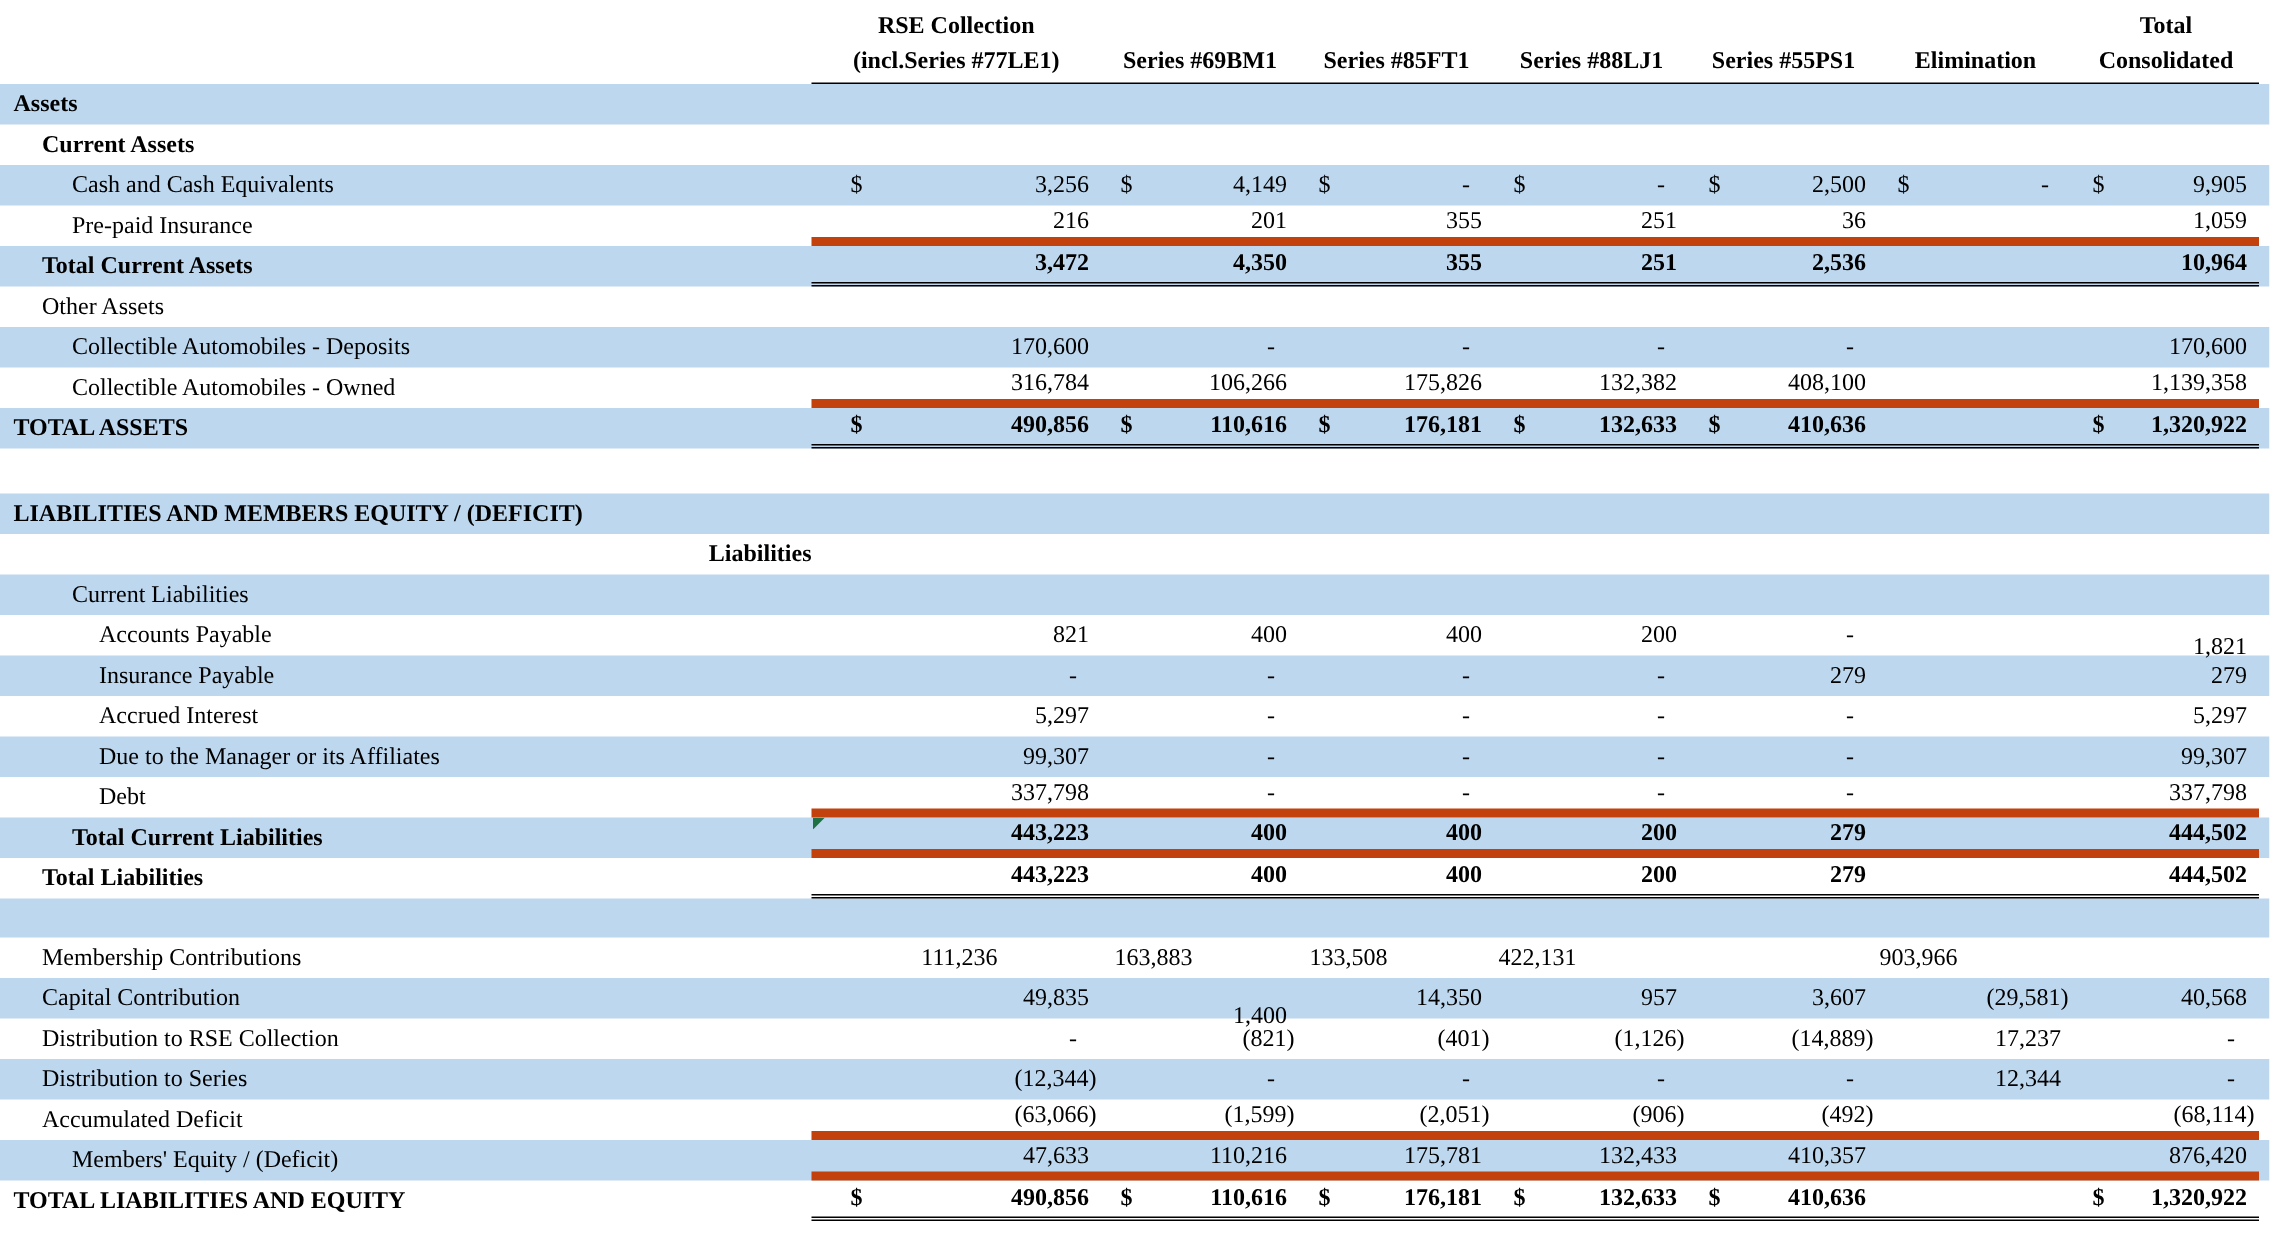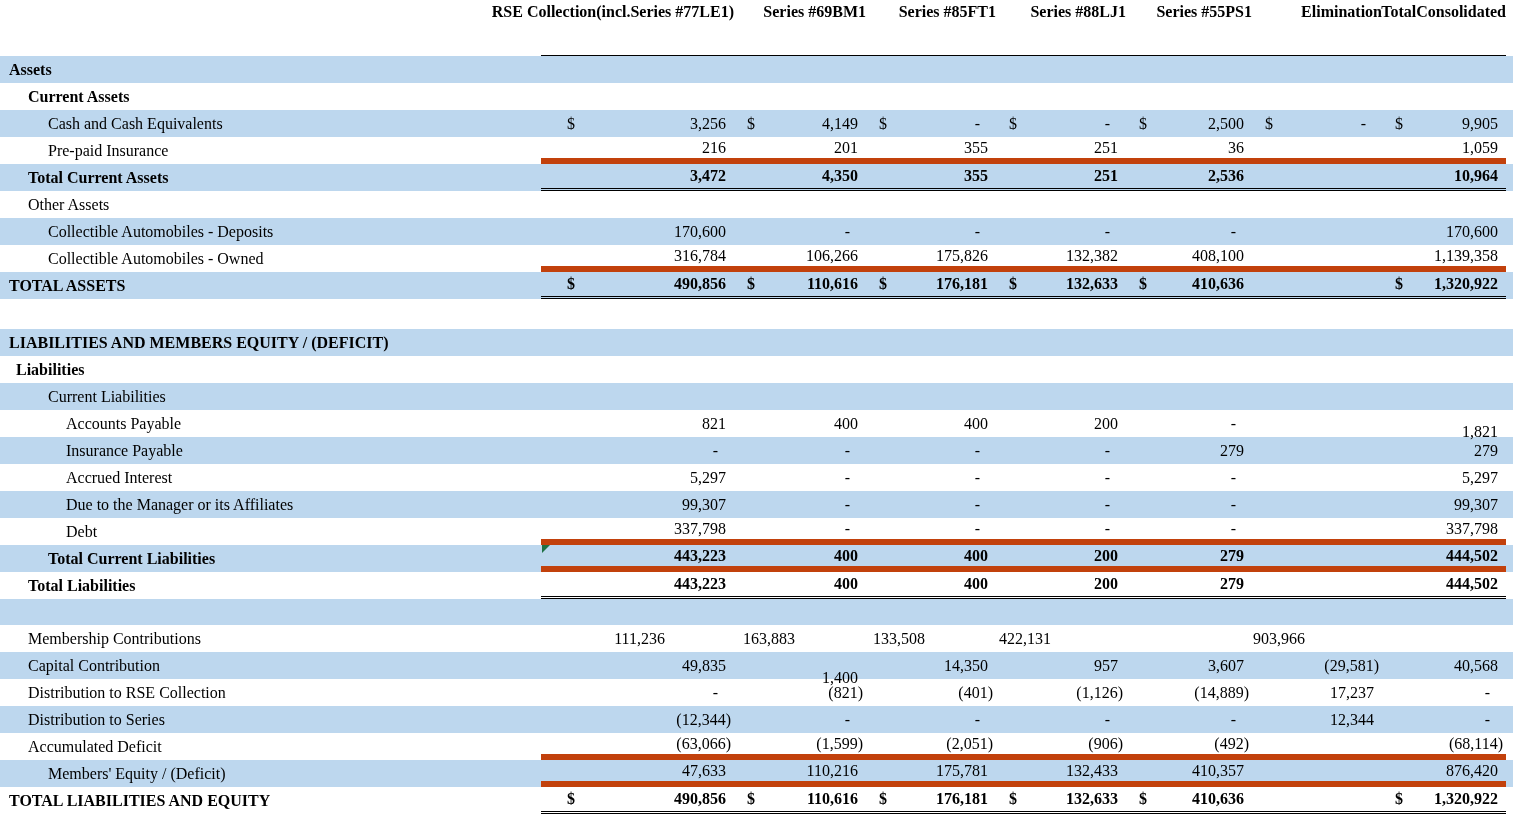--- a/index.html
+++ b/index.html
@@ -25,21 +25,21 @@
   .c .val { margin-left:auto; }
   .c .val.dash  { margin-right:8px; }
   .c .val.paren { margin-right:-5px; }
   .bs { border-bottom:6px solid #c2410c; }
   .bd { border-bottom:3px double #000; }
   
   .hdr { height:56px; align-items:stretch; }
   .hspacer { flex:0 0 541px; }
   .hc {
     box-sizing:border-box; border-bottom:1px solid #000;
-    display:flex; flex-direction:row; justify-content:flex-end;
+    display:flex; flex-direction:column; justify-content:flex-end;
     text-align:center; font-weight:bold; font-size:16px;
     padding-bottom:3px; white-space:nowrap;
   }
   .hc .hl { line-height:23px; height:23px; }
   .flag {
     position:absolute; top:0; left:1px; width:8px; height:8px;
     background:#1E7145;
     clip-path:polygon(0 0, 100% 0, 0 100%);
   }
 </style>
@@ -232,21 +232,21 @@
       <div class="c b bd" style="width: 124px;">
         <div class="cur">$</div>
         <div class="val">1,320,922</div>
       </div>
     </div>
     <div class="r" style="height: 30px;"></div>
     <div class="r bg-blue">
       <div class="lbl b" style="padding-left: 9px;">LIABILITIES AND MEMBERS EQUITY / (DEFICIT)</div>
     </div>
     <div class="r">
-      <div class="lbl b" style="padding-left: 16px;">Liabilities</div>
+      <div class="lbl b" style="padding-left: 16px; text-align: right;">Liabilities</div>
     </div>
     <div class="r bg-blue">
       <div class="lbl" style="padding-left: 48px;">Current Liabilities</div>
     </div>
     <div class="r">
       <div class="lbl" style="padding-left: 66px;">Accounts Payable</div>
       <div class="c first" style="width: 193px;">
         <div class="val">821</div>
       </div>
       <div class="c" style="width: 132px;">

